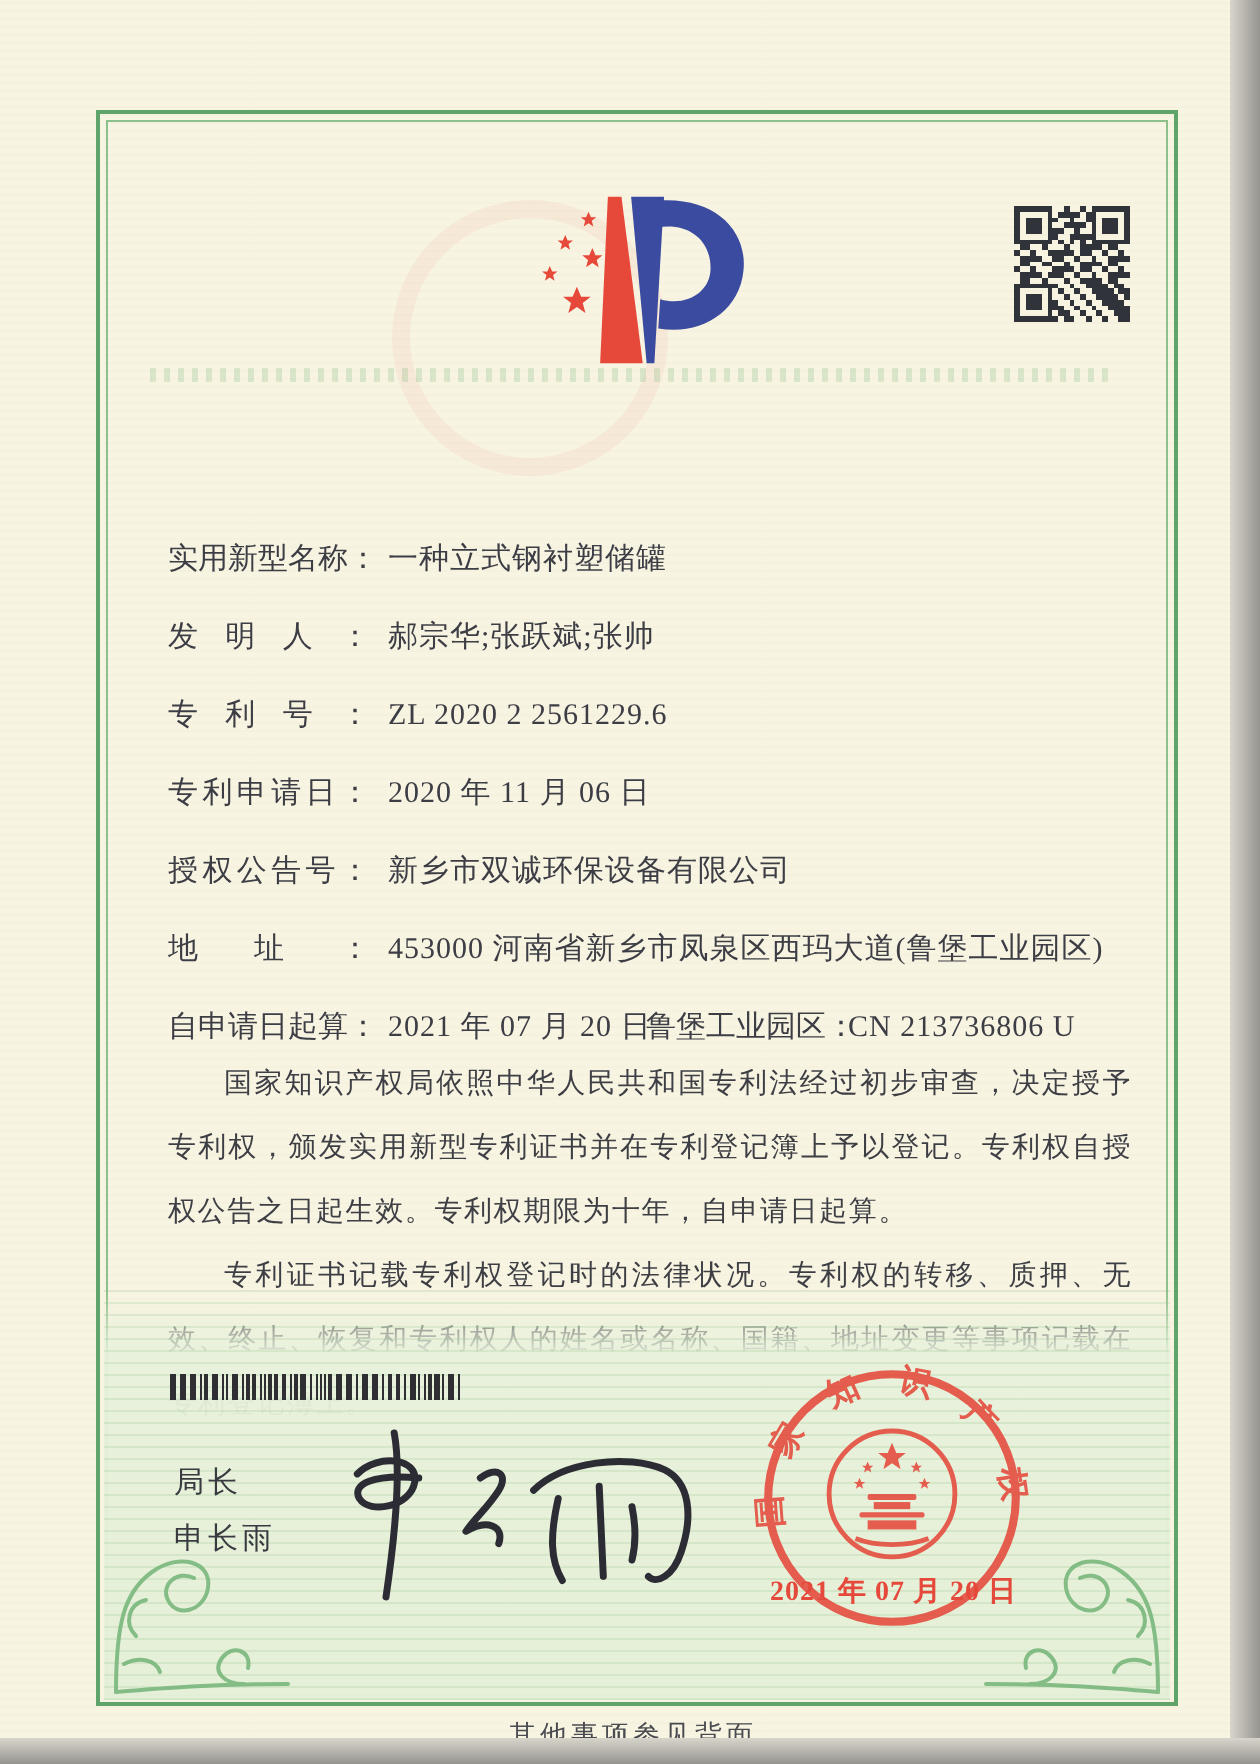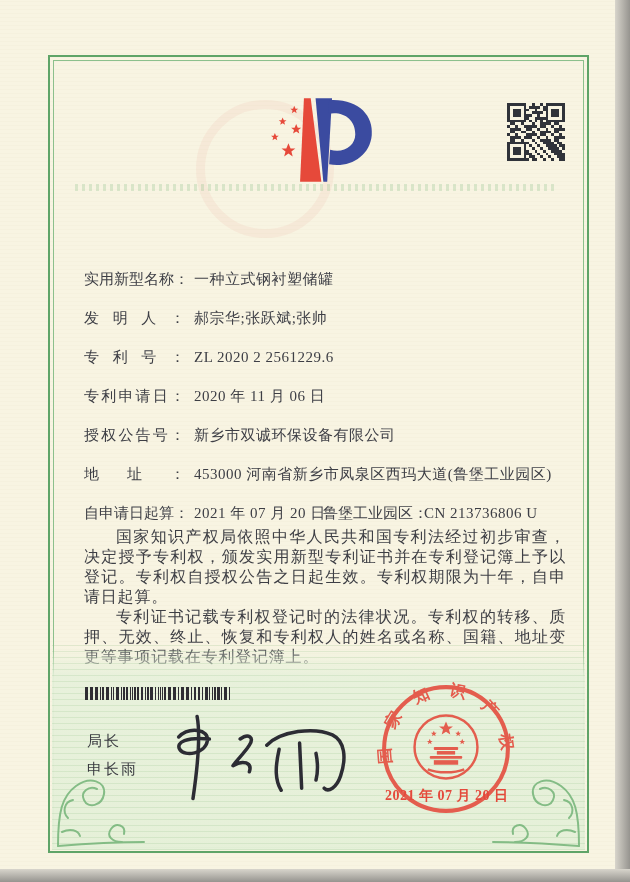--- a/index.html
+++ b/index.html
@@ -42,22 +42,22 @@
     background:repeating-linear-gradient(90deg, rgba(125,185,125,.55) 0 3px, transparent 3px 7px);}
   .title{position:absolute;left:48px;top:188px;width:537px;text-align:center;
     font-size:33px;font-weight:bold;letter-spacing:7px;color:#35363c;}
   .fields{position:absolute;left:84px;top:270px;width:482px;font-size:15px;color:#3d3e45;}
   .field-row{position:absolute;left:0;white-space:nowrap;}
   .field-label{display:inline-block;width:101px;text-align:justify;text-align-last:justify;
     -moz-text-align-last:justify;color:#3d3e45;}
   .field-value{margin-left:9px;letter-spacing:.5px;}
   .pair2{position:absolute;left:239px;top:0;}
   .pair2 .field-label{width:92px;}
-  .paragraphs{position:absolute;left:84px;top:527px;width:482px;font-size:16px;
-    line-height:20px;letter-spacing:.8px;color:#3e3f45;text-align:justify;}
+  .paragraphs{position:absolute;left:84px;top:527px;width:482px;font-size:14px;
+    line-height:32px;letter-spacing:.8px;color:#3e3f45;text-align:justify;}
   .paragraphs p{margin:0;text-indent:2em;}
   
   .green-zone{position:absolute;left:52px;top:645px;width:533px;height:205px;z-index:1;
     background:linear-gradient(180deg, rgba(232,242,220,0) 0, rgba(231,241,219,.95) 32px, rgba(229,240,216,.97) 100%);}
   .green-zone::after{content:"";position:absolute;inset:0;
     background:repeating-linear-gradient(0deg, rgba(140,190,130,.20) 0 1px, transparent 1px 6px);}
   .flourish{position:absolute;width:95px;height:95px;z-index:2;}
   .flourish-left{left:52px;top:754px;}
   .flourish-right{left:490px;top:754px;transform:scaleX(-1);}
   .barcode{position:absolute;left:85px;top:687px;height:13px;display:flex;z-index:2;}
@@ -489,16 +489,17 @@
       <use href="#sealstar" transform="translate(84,61) scale(0.3)" stroke="none"></use>
       <rect x="56" y="66" width="24" height="3" rx="1" stroke="none"></rect>
       <rect x="59" y="70" width="18" height="3.5" stroke="none"></rect>
       <rect x="52" y="75" width="32" height="2.6" rx="1" stroke="none"></rect>
       <rect x="56" y="79" width="24" height="4.5" stroke="none"></rect>
       <path d="M50,88 C60,92 76,92 86,88" fill="none" stroke-width="2.4"></path>
     </g>
   </svg>
   <div class="seal-date">2021 年 07 月 20 日</div>
 
+  <div class="back-note">其他事项参见背面</div>
 
   <div class="scan-edge-right"></div>
   <div class="scan-edge-bottom"></div>
 </div>
 
 </body></html>

